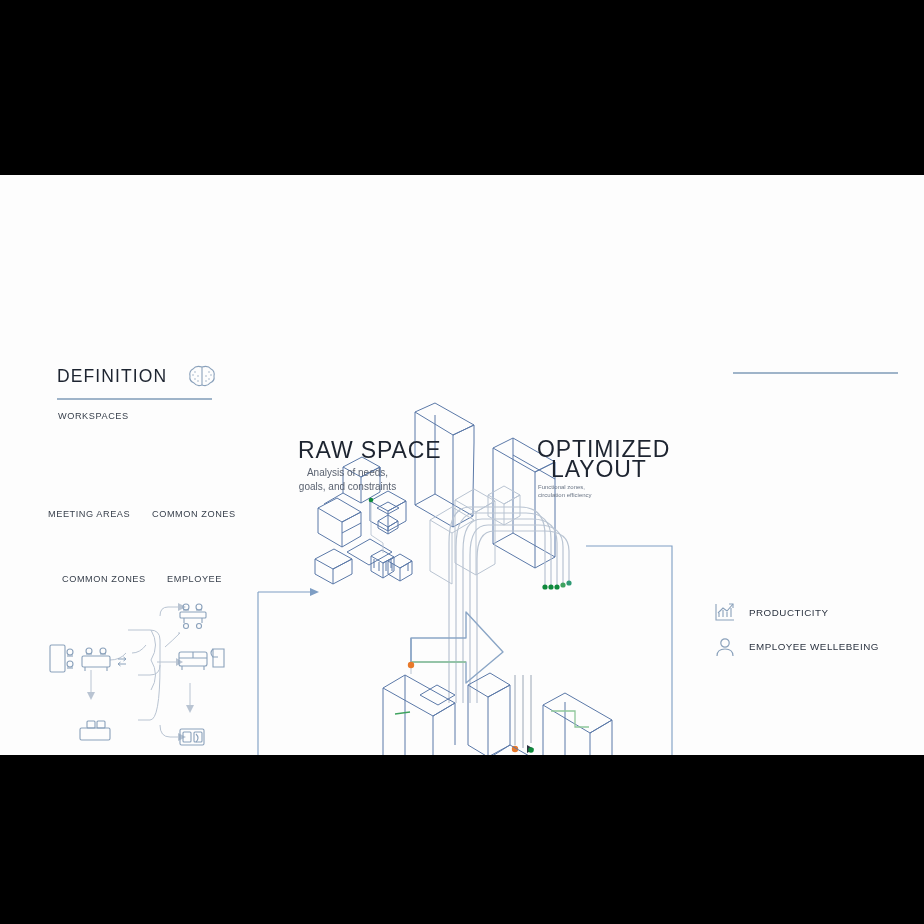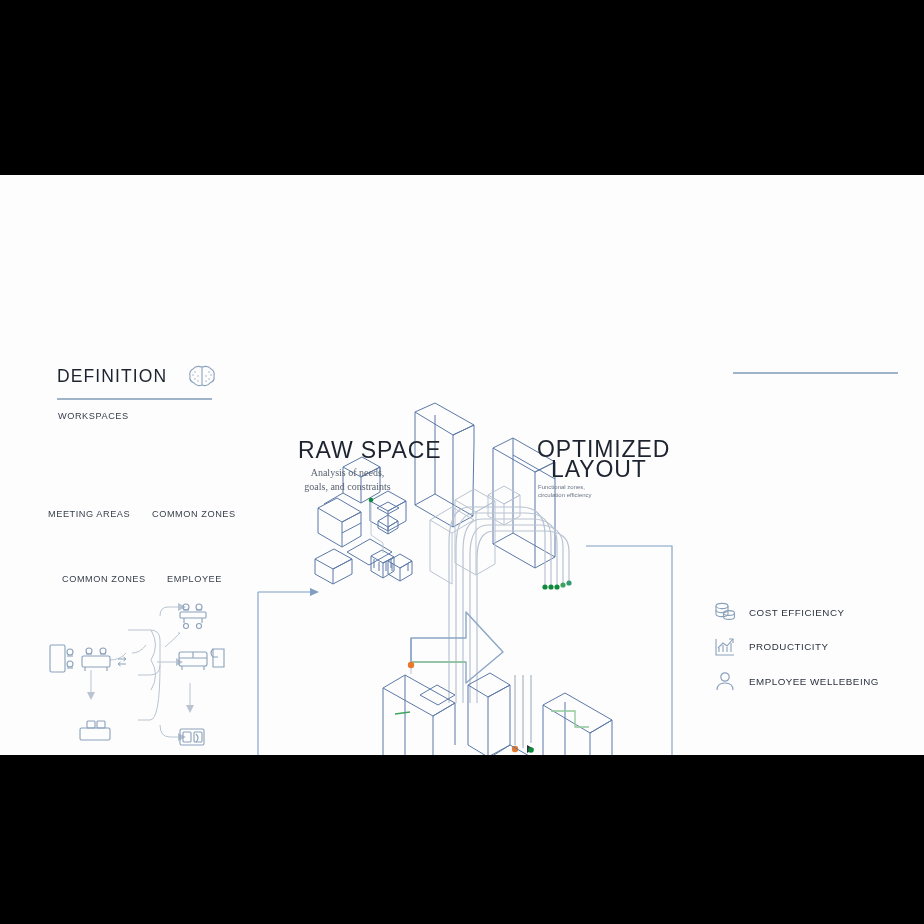--- a/index.html
+++ b/index.html
@@ -303,52 +303,38 @@
       <div class="panel-rule"></div>
     </div>
 
     <div class="ldlabel" style="left:58px;top:236px;">WORKSPACES</div>
     <div class="ldlabel" style="left:48px;top:334px;">MEETING AREAS</div>
     <div class="ldlabel" style="left:152px;top:334px;">COMMON ZONES</div>
     <div class="ldlabel" style="left:62px;top:399px;">COMMON ZONES</div>
     <div class="ldlabel" style="left:167px;top:399px;">EMPLOYEE</div>
 
     <div class="big-title" style="left:298px;top:262px;">RAW SPACE</div>
-    <div class="big-sub" style="left:280px;top:291px;width:135px;font-family:Liberation Serif, serif;">
+    <div class="big-sub" style="left:280px;top:291px;width:135px;">
       <div>Analysis of needs,</div>
       <div>goals, and constraints</div>
     </div>
 
     <div class="big-title" style="left:537px;top:261px;">OPTIMIZED</div>
     <div class="big-title" style="left:551px;top:281px;">LAYOUT</div>
     <div class="big-sub" id="opt-sub" style="left:538px;top:308px;width:110px;">
       <div>Functional zones,</div>
       <div>circulation efficiency</div>
     </div>
 
     <div class="panel-head" id="imp-head">
       <div class="panel-rule"></div>
     </div>
 
     <div id="imp-list">
 
-      <div class="imp-row">
-        <span class="imp-ico">
-          <svg width="24" height="22" viewBox="0 0 24 22">
-            <g fill="none" stroke="#8aa1bb" stroke-width="1.1">
-              <ellipse cx="9" cy="5" rx="6" ry="2.6"></ellipse>
-              <path d="M3 5 v4 q0 2.6 6 2.6 t6 -2.6 V5"></path>
-              <path d="M3 9 v4 q0 2.6 6 2.6 t6 -2.6 V9"></path>
-              <ellipse cx="16" cy="12" rx="5.5" ry="2.4"></ellipse>
-              <path d="M10.5 12 v4 q0 2.4 5.5 2.4 t5.5 -2.4 V12"></path>
-            </g>
-          </svg>
-        </span>
-        <span class="imp-label">COST EFFICIENCY</span>
-      </div>
 
       <div class="imp-row">
         <span class="imp-ico">
           <svg width="24" height="22" viewBox="0 0 24 22">
             <g fill="none" stroke="#8aa1bb" stroke-width="1.1">
               <path d="M3 3 v16 h18"></path>
               <path d="M6 16 v-4 M10 16 v-7 M14 16 v-5 M18 16 v-9"></path>
               <path d="M5 12 L10 7 L14 10 L20 3"></path>
               <path d="M16 3 h4 v4"></path>
             </g>

